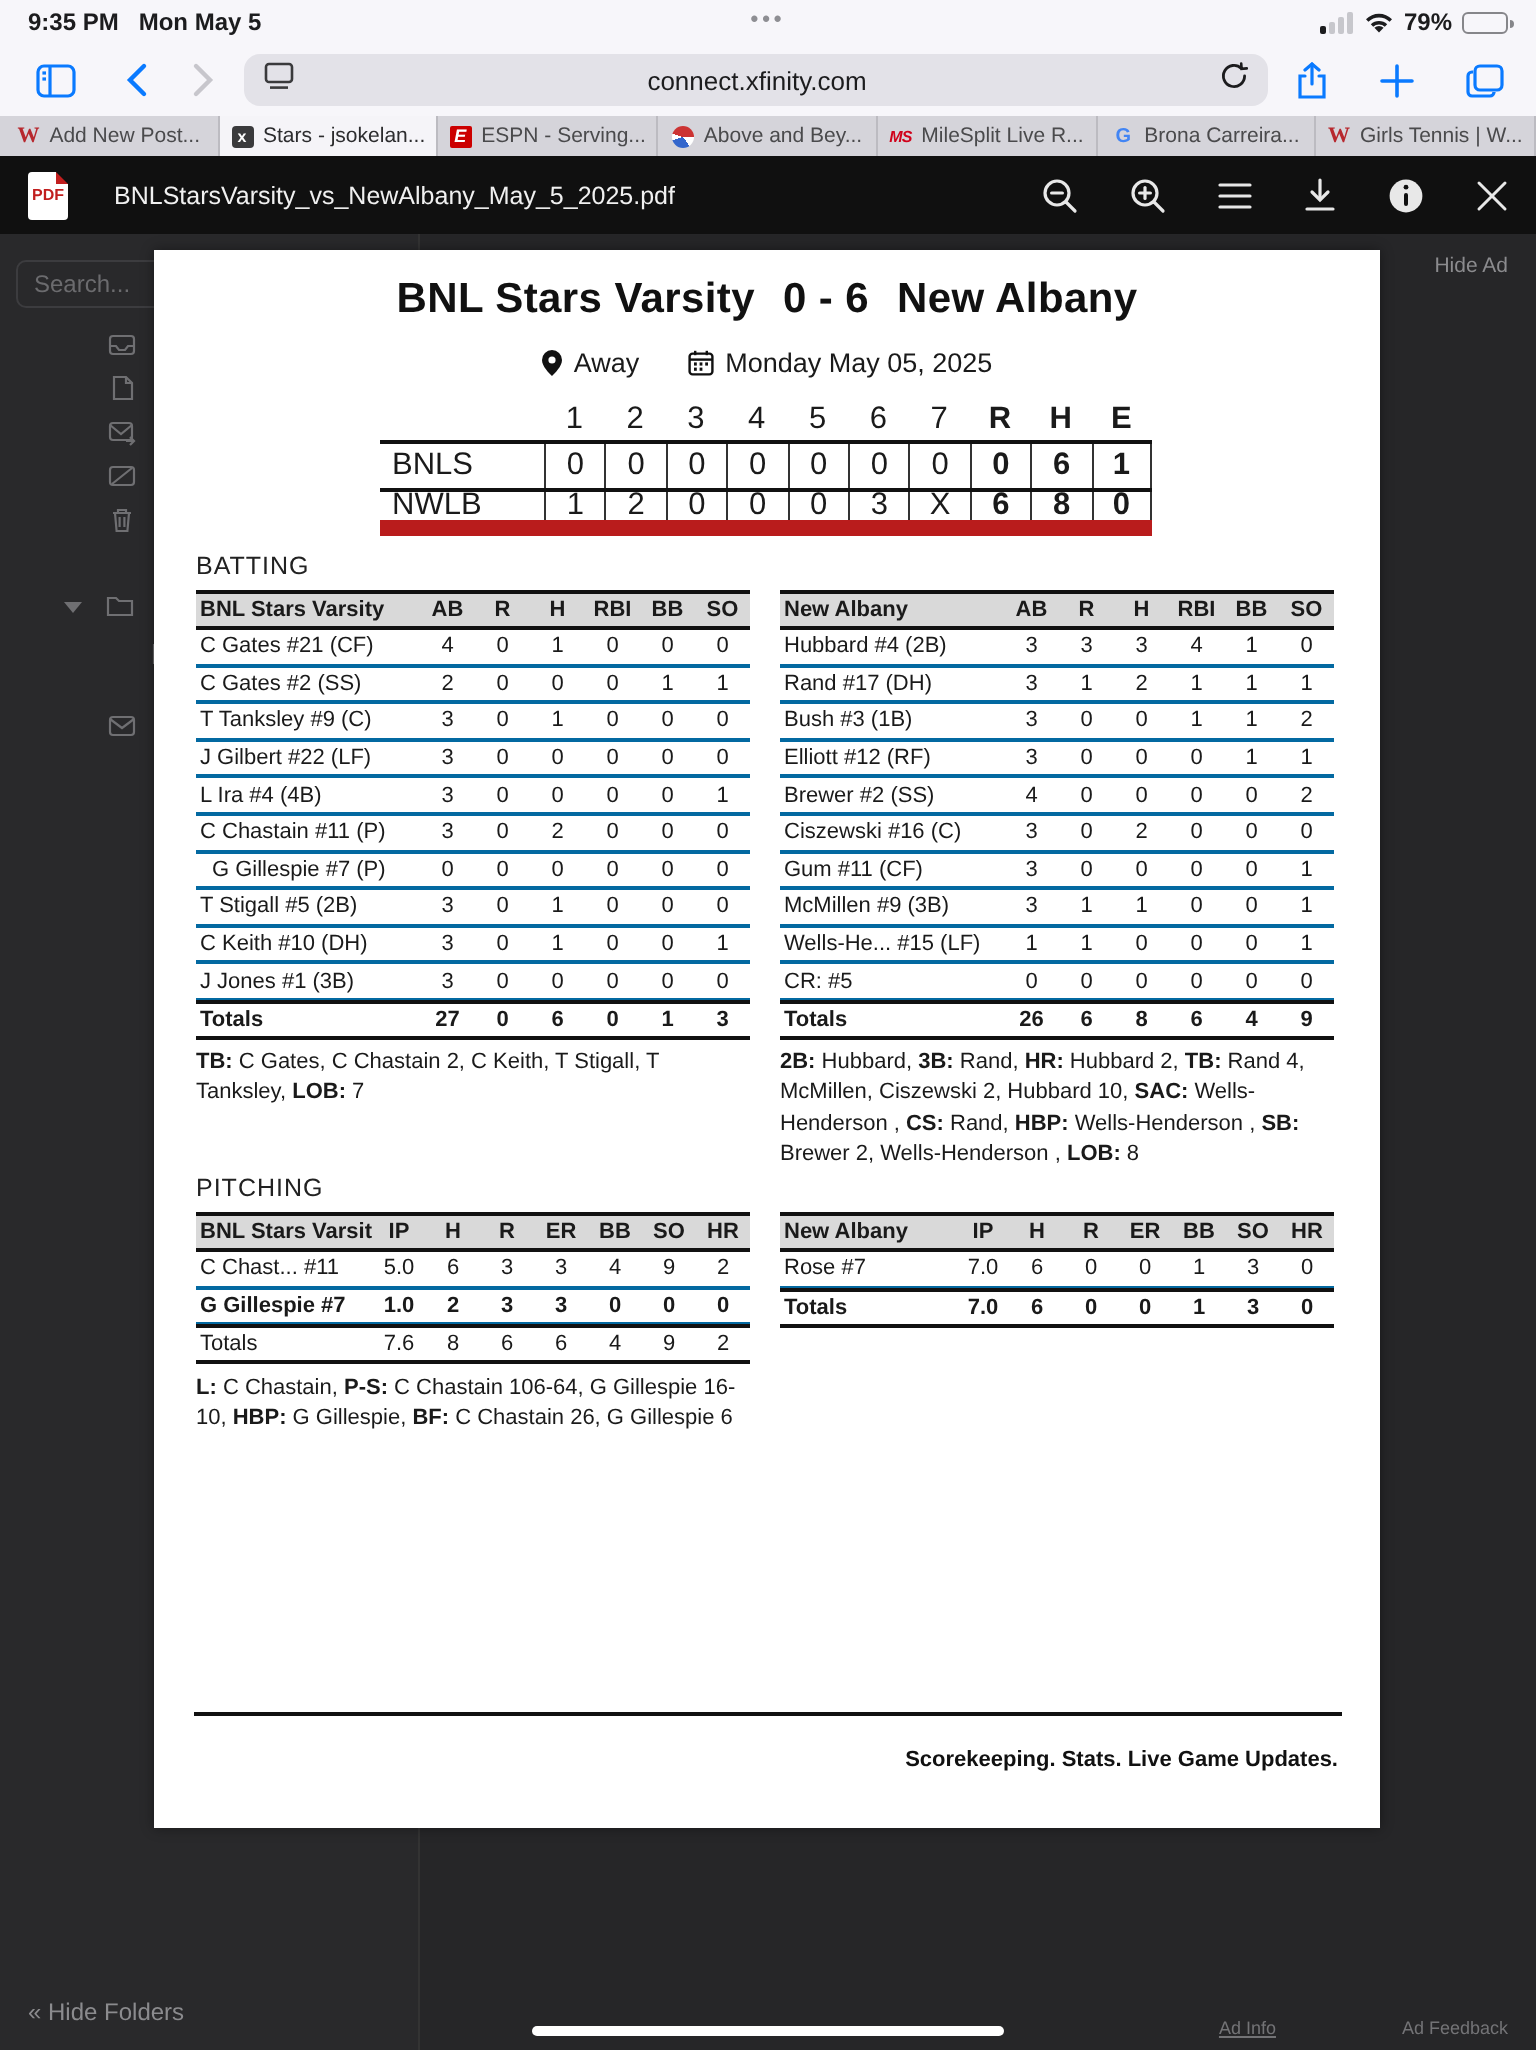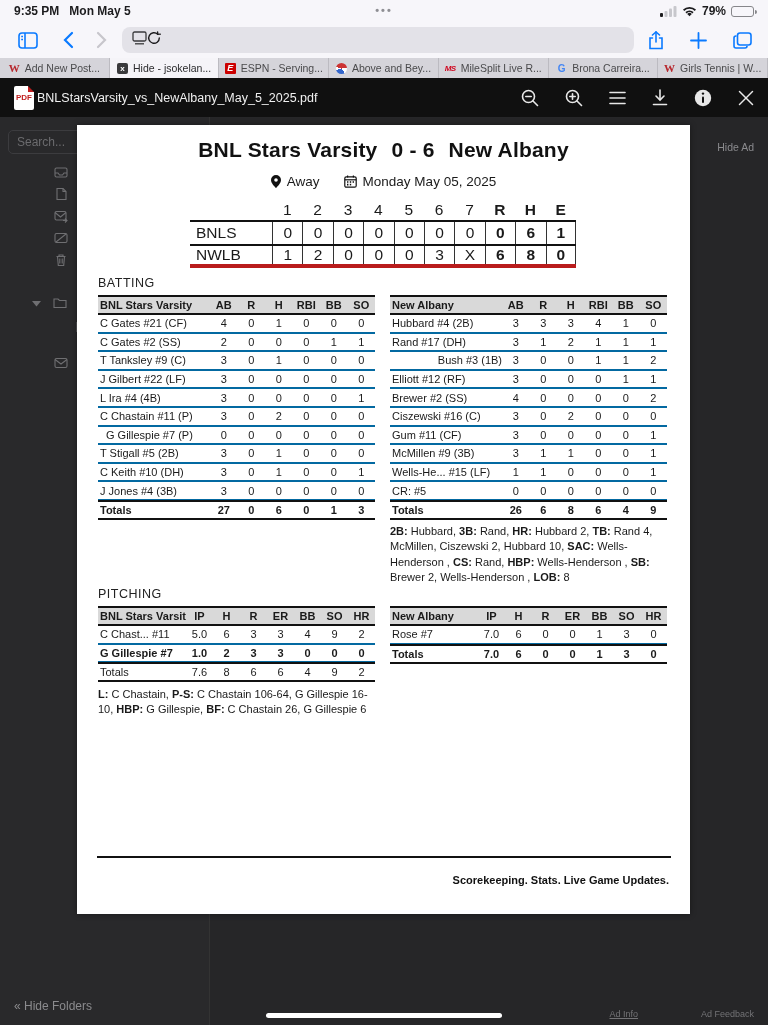--- a/index.html
+++ b/index.html
@@ -37,36 +37,36 @@
          font-size:9px; font-weight:bold; flex:none; }
 
   
   .pdf-toolbar { position:absolute; left:0; top:78px; width:768px; height:39px; background:#101010;
                  display:flex; align-items:center; padding:0 14px; z-index:30; }
   .pdf-badge { width:20px; height:24px; background:#fff; border-radius:2px; position:relative; flex:none;
                display:flex; align-items:center; justify-content:center; }
   .pdf-badge span { color:#c11e1e; font-size:8px; font-weight:bold; }
   .pdf-badge:before { content:""; position:absolute; right:0; top:0; border-style:solid;
                       border-width:0 6px 6px 0; border-color:transparent #101010 #c11e1e transparent; }
-  .pdf-name { color:#f0f0f0; font-size:12.5px; margin-left:3px; flex:1; overflow:hidden; white-space:nowrap; }
+  .pdf-name { color:#f0f0f0; font-size:12.5px; margin-left:23px; flex:1; overflow:hidden; white-space:nowrap; }
   .pdf-actions { display:flex; align-items:center; gap:26px; color:#e8e8e8; }
   .pdf-actions svg { display:block; }
 
   
   .backdrop { position:absolute; left:0; top:117px; width:768px; height:908px; background:#262628; }
   .mail-sidebar { position:absolute; left:0; top:0; width:210px; height:908px; background:#29292b;
                   border-right:1px solid #333; color:#77777a; }
   .search-box { position:absolute; left:8px; top:13px; width:170px; height:24px; border:1px solid #3c3c3f;
                 border-radius:5px; font-size:12px; color:#6b6b6e; display:flex; align-items:center; padding:0 8px; }
   .folder-item { position:absolute; left:0; width:210px; height:24px; display:flex; align-items:center;
                  gap:12px; padding-left:54px; font-size:13px; color:#7a7a7d; }
   .folder-item svg { flex:none; }
   .add-link { color:#56707e; text-decoration:underline; }
   .hide-folders { position:absolute; left:14px; bottom:12px; font-size:12px; color:#8b8b8e; }
-  .hide-ad { position:absolute; right:14px; top:24px; font-size:10.5px; color:#8b8b8e;margin-left:40px; }
+  .hide-ad { position:absolute; right:14px; top:10px; font-size:10.5px; color:#8b8b8e;margin-left:40px; }
   .ad-info { position:absolute; right:130px; bottom:6px; font-size:9px; color:#737376;text-decoration:underline; }
   .ad-feedback { position:absolute; right:14px; bottom:6px; font-size:9px; color:#737376; }
 
   
   .pdf-page { position:absolute; left:77px; top:125px; width:613px; height:789px; background:#ffffff;
               color:#1a1a1a; z-index:20; box-shadow:0 0 6px rgba(0,0,0,.4); }
 
   .game-title { position:absolute; top:13px; left:0; width:613px; text-align:center;
                 font-size:21px; font-weight:600; color:#111; letter-spacing:.2px; }
   .game-title .score { font-weight:800; margin:0 14px; }
@@ -75,21 +75,21 @@
   .game-sub .gap { width:12px; }
 
   
   .linescore { position:absolute; top:74px; left:113px; width:386px; font-size:15.5px; }
   .ls-row { display:flex; }
   .ls-team { width:82px; display:flex; align-items:center; padding-left:6px; }
   .ls-cell { width:30.4px; display:flex; align-items:center; justify-content:center; }
   .ls-head { height:21px; }
   .ls-head .bold { font-weight:bold; }
   .ls-body { height:24px; border-top:2px solid #111; }
-  .ls-body:last-child { border-bottom:4px solid #b91c1c; }
+  .ls-body:last-child { border-bottom:8px solid #b91c1c; }
   .ls-body .ls-cell { border-left:1px solid #333; }
   .ls-body .ls-cell:last-child { border-right:1px solid #333; }
   .ls-body .rhe { font-weight:bold; }
 
   .section-label { position:absolute; left:21px; font-size:12.5px; letter-spacing:.5px; color:#222; }
 
   
   .stat-table { position:absolute; width:277px; font-size:11px; }
   .st-row { display:flex; align-items:center; border-bottom:2px solid #0369a1; height:18.6px; }
   .st-row.head { background:#d9d9d9; font-weight:bold; border-top:2px solid #111; border-bottom:2px solid #111; height:20px; }
@@ -151,20 +151,21 @@
         <path d="M2 2 L9 9 L2 16"></path>
       </svg>
   </span>
   <div class="url-pill">
     <span class="dim-ico">
       <svg width="15" height="14" viewBox="0 0 15 14" fill="none" stroke="#3a3a3c" stroke-width="1.3">
           <rect x="1" y="1" width="13" height="9" rx="1.5"></rect>
           <line x1="3" y1="12.8" x2="12" y2="12.8"></line>
         </svg>
     </span>
+    <span class="url-text">connect.xfinity.com</span>
     <span class="dim-ico">
       <svg width="14" height="14" viewBox="0 0 14 14" fill="none" stroke="#1c1c1e" stroke-width="1.4" stroke-linecap="round">
           <path d="M12.3 7 a5.3 5.3 0 1 1 -1.6 -3.8"></path>
           <path d="M10.6 0.8 L10.8 3.4 L13.4 3.2" stroke-width="1.3"></path>
         </svg>
     </span>
   </div>
   <span class="nav-ico" style="margin-right:26px">
     <svg width="16" height="19" viewBox="0 0 16 19" fill="none" stroke="#0a7aff" stroke-width="1.6" stroke-linecap="round">
         <path d="M8 1 V11"></path>
@@ -185,21 +186,21 @@
   </span>
 </div>
 
 <div class="tab-bar" id="tabBar">
     <div class="tab">
       <span class="fav" style="color: rgb(183, 40, 46); font-family: &quot;Liberation Serif&quot;, serif; font-size: 11px;">W</span>
       <span>Add New Post...</span>
     </div>
     <div class="tab active">
       <span class="fav" style="background: rgb(58, 58, 60); color: rgb(255, 255, 255); border-radius: 2px; font-size: 8px;">x</span>
-      <span>Hide - jsokelan...</span>
+      <span>Stars - jsokelan...</span>
     </div>
     <div class="tab">
       <span class="fav" style="background: rgb(204, 0, 0); color: rgb(255, 255, 255); font-style: italic; font-size: 9px; border-radius: 1px;">E</span>
       <span>ESPN - Serving...</span>
     </div>
     <div class="tab">
       <span class="fav" style="border-radius: 50%; background: conic-gradient(rgb(204, 51, 51) 0deg, rgb(204, 51, 51) 25%, rgb(255, 255, 255) 25%, rgb(255, 255, 255) 40%, rgb(51, 102, 204) 40%, rgb(51, 102, 204) 70%, rgb(255, 255, 255) 70%, rgb(255, 255, 255) 80%, rgb(204, 51, 51) 80%);"></span>
       <span>Above and Bey...</span>
     </div>
     <div class="tab">
@@ -495,21 +496,21 @@
       <div class="st-row ">
         <div class="st-name" style="width: 112px;">C Keith #10 (DH)</div>
         <div class="st-val" style="width: 27.5px;">3</div>
         <div class="st-val" style="width: 27.5px;">0</div>
         <div class="st-val" style="width: 27.5px;">1</div>
         <div class="st-val" style="width: 27.5px;">0</div>
         <div class="st-val" style="width: 27.5px;">0</div>
         <div class="st-val" style="width: 27.5px;">1</div>
       </div>
       <div class="st-row ">
-        <div class="st-name" style="width: 112px;">J Jones #4 (3B)</div>
+        <div class="st-name" style="width: 112px;">J Jones #1 (3B)</div>
         <div class="st-val" style="width: 27.5px;">3</div>
         <div class="st-val" style="width: 27.5px;">0</div>
         <div class="st-val" style="width: 27.5px;">0</div>
         <div class="st-val" style="width: 27.5px;">0</div>
         <div class="st-val" style="width: 27.5px;">0</div>
         <div class="st-val" style="width: 27.5px;">0</div>
       </div>
       <div class="st-row totals bold">
         <div class="st-name" style="width: 112px;">Totals</div>
         <div class="st-val" style="width: 27.5px;">27</div>
@@ -542,21 +543,21 @@
       <div class="st-row ">
         <div class="st-name" style="width: 112px;">Rand #17 (DH)</div>
         <div class="st-val" style="width: 27.5px;">3</div>
         <div class="st-val" style="width: 27.5px;">1</div>
         <div class="st-val" style="width: 27.5px;">2</div>
         <div class="st-val" style="width: 27.5px;">1</div>
         <div class="st-val" style="width: 27.5px;">1</div>
         <div class="st-val" style="width: 27.5px;">1</div>
       </div>
       <div class="st-row ">
-        <div class="st-name" style="width: 112px; text-align: right;">Bush #3 (1B)</div>
+        <div class="st-name" style="width: 112px;">Bush #3 (1B)</div>
         <div class="st-val" style="width: 27.5px;">3</div>
         <div class="st-val" style="width: 27.5px;">0</div>
         <div class="st-val" style="width: 27.5px;">0</div>
         <div class="st-val" style="width: 27.5px;">1</div>
         <div class="st-val" style="width: 27.5px;">1</div>
         <div class="st-val" style="width: 27.5px;">2</div>
       </div>
       <div class="st-row ">
         <div class="st-name" style="width: 112px;">Elliott #12 (RF)</div>
         <div class="st-val" style="width: 27.5px;">3</div>
@@ -623,20 +624,21 @@
       <div class="st-row totals bold">
         <div class="st-name" style="width: 112px;">Totals</div>
         <div class="st-val" style="width: 27.5px;">26</div>
         <div class="st-val" style="width: 27.5px;">6</div>
         <div class="st-val" style="width: 27.5px;">8</div>
         <div class="st-val" style="width: 27.5px;">6</div>
         <div class="st-val" style="width: 27.5px;">4</div>
         <div class="st-val" style="width: 27.5px;">9</div>
       </div>
     </div>
+  <div class="notes" style="left:21px;  top:399px" id="batHomeNotes"><b>TB:</b> C Gates, C Chastain 2, C Keith, T Stigall, T Tanksley, <b>LOB:</b> 7</div>
   <div class="notes" style="left:313px; top:399px" id="batAwayNotes"><b>2B:</b> Hubbard, <b>3B:</b> Rand, <b>HR:</b> Hubbard 2, <b>TB:</b> Rand 4, McMillen, Ciszewski 2, Hubbard 10, <b>SAC:</b> Wells-Henderson , <b>CS:</b> Rand, <b>HBP:</b> Wells-Henderson , <b>SB:</b> Brewer 2, Wells-Henderson , <b>LOB:</b> 8</div>
 
   <div class="section-label" style="top:462px">PITCHING</div>
   <div class="stat-table" style="left:21px;  top:481px" id="pitHome">
       <div class="st-row head">
         <div class="st-name" style="width: 88px;">BNL Stars Varsity</div>
         <div class="st-val" style="width: 27px;">IP</div>
         <div class="st-val" style="width: 27px;">H</div>
         <div class="st-val" style="width: 27px;">R</div>
         <div class="st-val" style="width: 27px;">ER</div>

